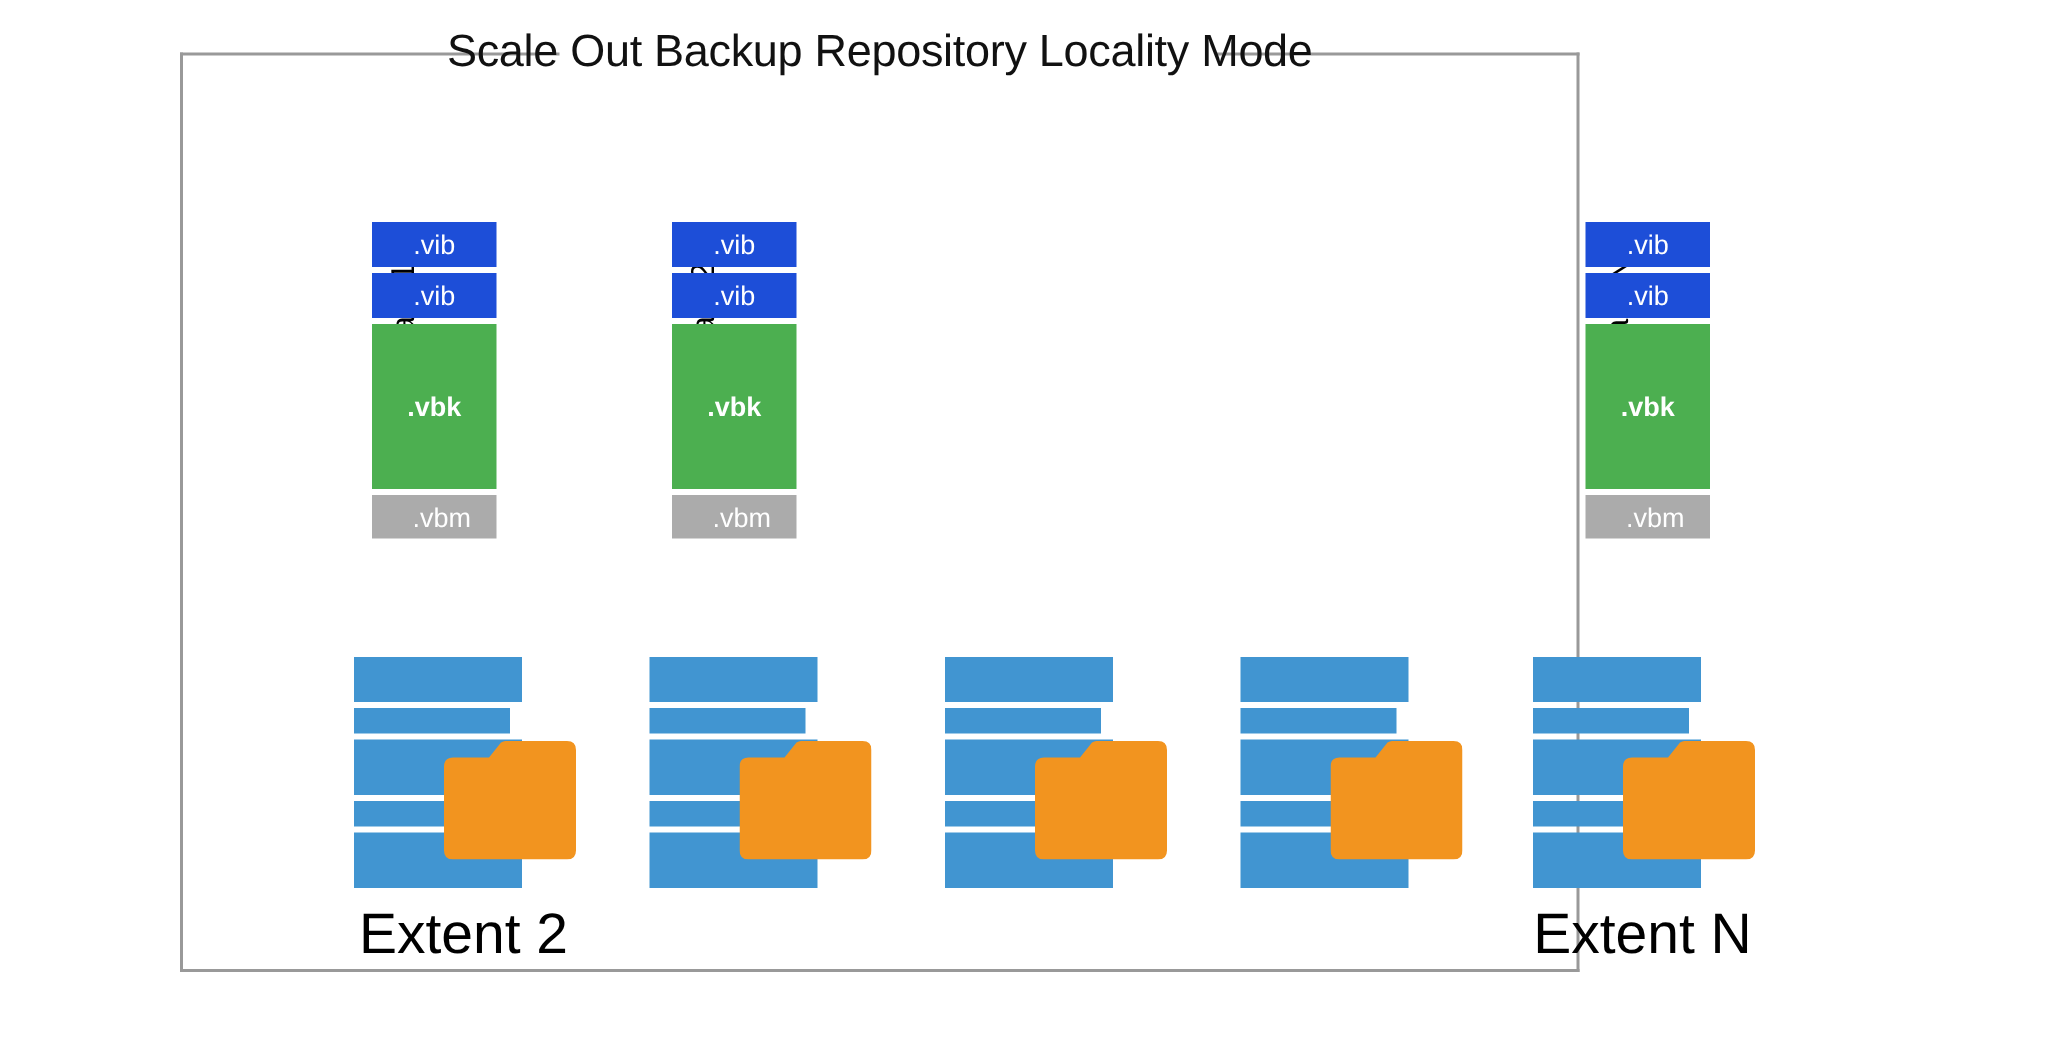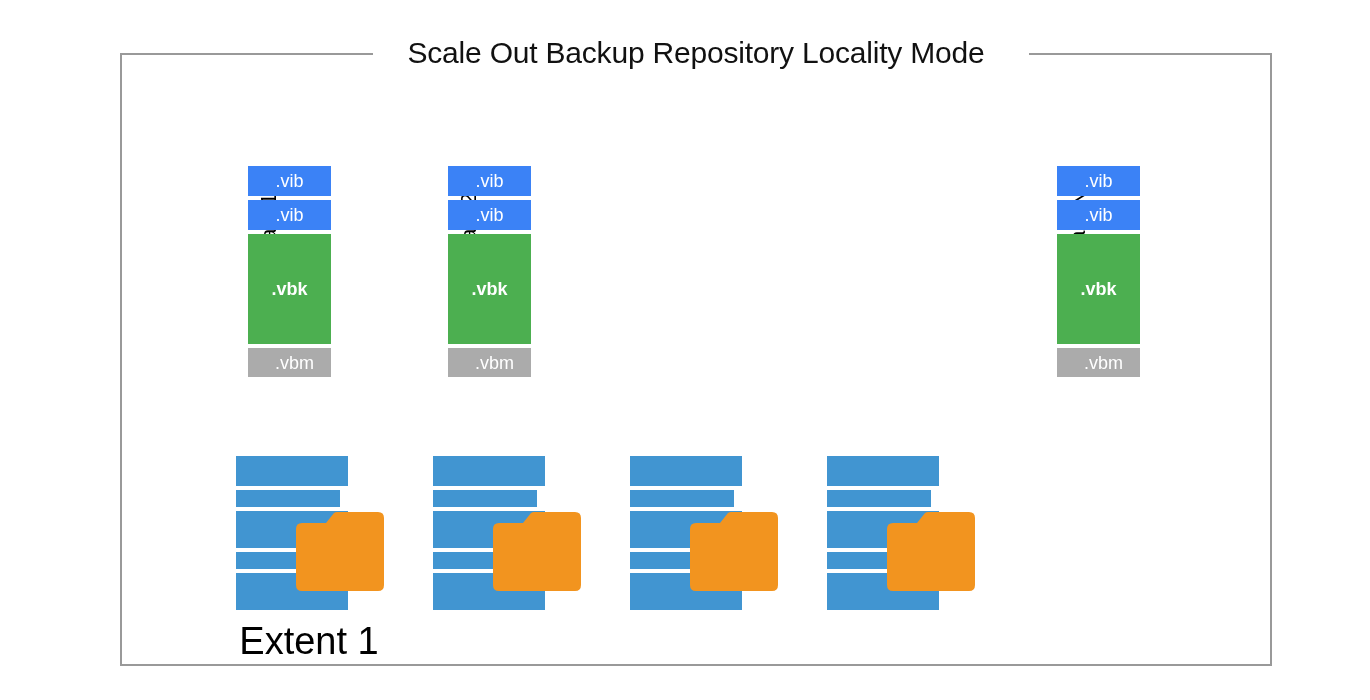--- a/index.html
+++ b/index.html
@@ -10,22 +10,22 @@
     background: #ffffff;
     font-family: "Liberation Sans", sans-serif;
     overflow: hidden;
     position: relative;
   }
 
   
   #diagram-frame {
     position: absolute;
     left: 120px;
-    top: 53px;
-    width: 1152px;
+    top: 35px;
+    width: 933px;
     height: 613px;
   }
 
   .frame-edge {
     position: absolute;
     background: #999999;
   }
   .frame-edge.left   { left: 0;   top: 0;  width: 2px;  height: 100%; }
   .frame-edge.right  { right: 0;  top: 0;  width: 2px;  height: 100%; }
   .frame-edge.bottom { left: 0;   bottom: 0; width: 100%; height: 2px; }
@@ -77,21 +77,21 @@
     width: 83px;
     color: #ffffff;
     font-size: 18px;
     line-height: 1;
     display: flex;
     align-items: center;
     justify-content: center;
     margin-bottom: 4px;
   }
   .file-block.vib {
-    background: #3b82f6;
+    background: #1d4ed8;
     height: 30px;
   }
   .file-block.vbk {
     background: #4caf50;
     height: 110px;
     font-weight: bold;
   }
   .file-block.vbm {
     background: #ababab;
     height: 29px;
@@ -192,21 +192,21 @@
       <div class="disk-bar b2"></div>
       <div class="disk-bar b3"></div>
       <div class="disk-bar b4"></div>
       <div class="disk-bar b5"></div>
       <div class="folder">
         <svg width="88" height="79" viewBox="0 0 88 79">
           <path d="M6 79 Q0 79 0 73 L0 17 Q0 11 6 11 L30 11 L38 1 Q39.5 0 41 0 L82 0 Q88 0 88 6 L88 73 Q88 79 82 79 Z" fill="#f2941f"></path>
         </svg>
       </div>
     </div>
-    <div class="extent-label">Extent 1</div>
+    <div class="extent-label">Extent 2</div>
   </div>
 
   <div class="extent-group" style="left:313px;">
     <div class="extent-icon">
       <div class="disk-bar b1"></div>
       <div class="disk-bar b2"></div>
       <div class="disk-bar b3"></div>
       <div class="disk-bar b4"></div>
       <div class="disk-bar b5"></div>
       <div class="folder">
@@ -243,14 +243,29 @@
       <div class="disk-bar b5"></div>
       <div class="folder">
         <svg width="88" height="79" viewBox="0 0 88 79">
           <path d="M6 79 Q0 79 0 73 L0 17 Q0 11 6 11 L30 11 L38 1 Q39.5 0 41 0 L82 0 Q88 0 88 6 L88 73 Q88 79 82 79 Z" fill="#f2941f"></path>
         </svg>
       </div>
     </div>
     <div class="extent-label"></div>
   </div>
 
+  <div class="extent-group" style="left:902px;">
+    <div class="extent-icon">
+      <div class="disk-bar b1"></div>
+      <div class="disk-bar b2"></div>
+      <div class="disk-bar b3"></div>
+      <div class="disk-bar b4"></div>
+      <div class="disk-bar b5"></div>
+      <div class="folder">
+        <svg width="88" height="79" viewBox="0 0 88 79">
+          <path d="M6 79 Q0 79 0 73 L0 17 Q0 11 6 11 L30 11 L38 1 Q39.5 0 41 0 L82 0 Q88 0 88 6 L88 73 Q88 79 82 79 Z" fill="#f2941f"></path>
+        </svg>
+      </div>
+    </div>
+    <div class="extent-label">Extent N</div>
+  </div>
 
 </div>
 
 </body></html>

